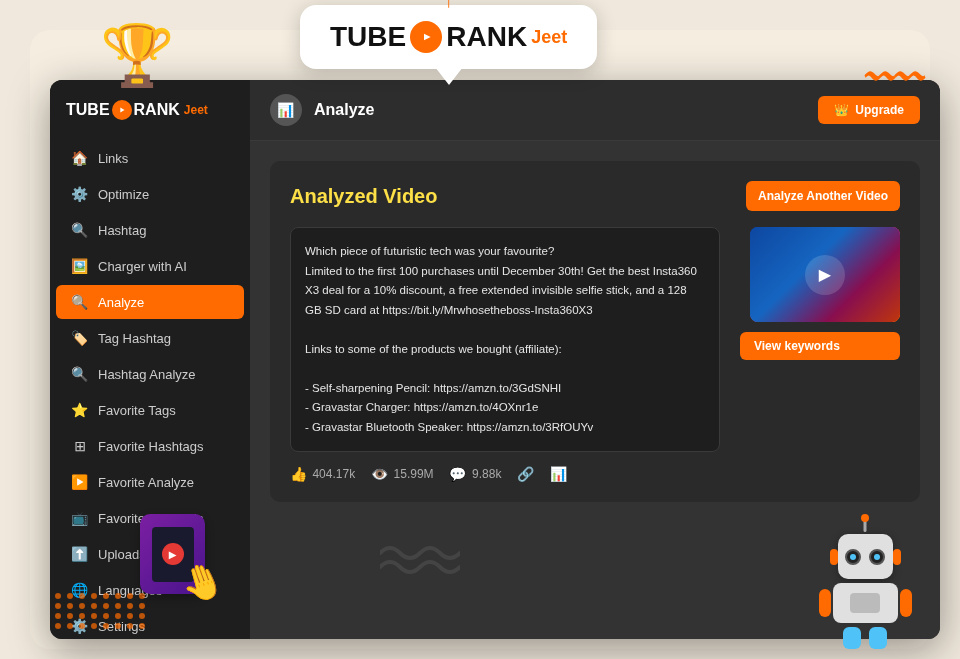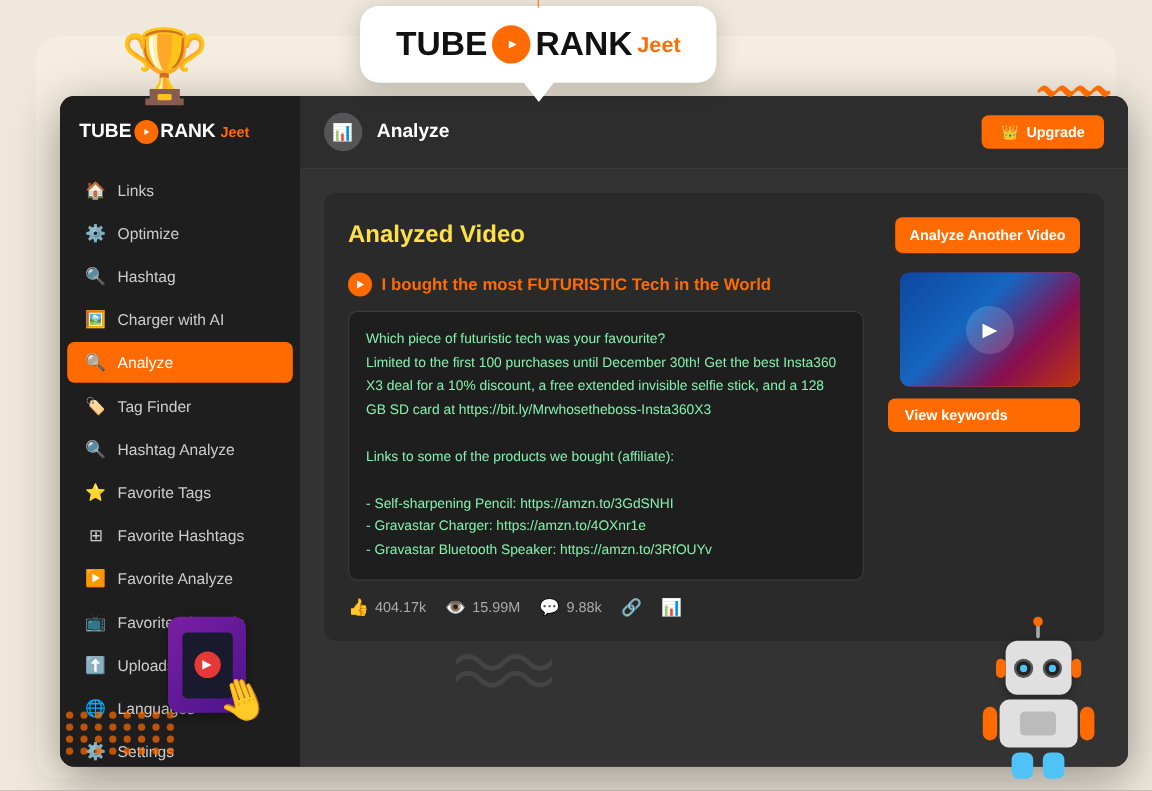--- a/index.html
+++ b/index.html
@@ -204,21 +204,21 @@
       background: #ff6b00;
       border-radius: 50%;
       display: flex; align-items: center; justify-content: center;
       color: white; font-size: 10px;
     }
 
     .video-description {
       background: #1e1e1e;
       border-radius: 8px;
       padding: 14px;
-      color: #86efac;
+      color: #e5e5e5;
       font-size: 12px;
       line-height: 1.7;
       margin-bottom: 14px;
       border: 1px solid #3a3a3a;
     }
 
     .video-stats {
       display: flex;
       align-items: center;
       gap: 16px;
@@ -434,21 +434,21 @@
     <div class="nav-item">
       <span class="nav-icon">🖼️</span>
       <span>Charger with AI</span>
     </div>
     <div class="nav-item active">
       <span class="nav-icon">🔍</span>
       <span>Analyze</span>
     </div>
     <div class="nav-item">
       <span class="nav-icon">🏷️</span>
-      <span>Tag Finder</span>
+      <span>Tag Hashtag</span>
     </div>
     <div class="nav-item">
       <span class="nav-icon">🔍</span>
       <span>Hashtag Analyze</span>
     </div>
     <div class="nav-item">
       <span class="nav-icon">⭐</span>
       <span>Favorite Tags</span>
     </div>
     <div class="nav-item">
@@ -497,28 +497,20 @@
       <div class="analyzed-video-card">
 
         <div class="card-header">
           <span class="card-title">Analyzed Video</span>
           <button class="analyze-another-btn">Analyze Another Video</button>
         </div>
 
         <div class="video-content">
           <div class="video-details">
 
-            <div class="video-title">
-              <span class="title-icon">
-                <svg width="10" height="10" viewBox="0 0 24 24">
-                    <polygon points="6,4 20,12 6,20" fill="white"></polygon>
-                  </svg>
-              </span>
-              <span>I bought the most FUTURISTIC Tech in the World</span>
-            </div>
 
             <div class="video-description">
               <div style="white-space: pre-line; font-size: 11.5px;">Which piece of futuristic tech was your favourite?
 Limited to the first 100 purchases until December 30th! Get the best Insta360 X3 deal for a 10% discount, a free extended invisible selfie stick, and a 128 GB SD card at https://bit.ly/Mrwhosetheboss-Insta360X3
 
 Links to some of the products we bought (affiliate):
 
 - Self-sharpening Pencil: https://amzn.to/3GdSNHI
 - Gravastar Charger: https://amzn.to/4OXnr1e
 - Gravastar Bluetooth Speaker: https://amzn.to/3RfOUYv</div>

